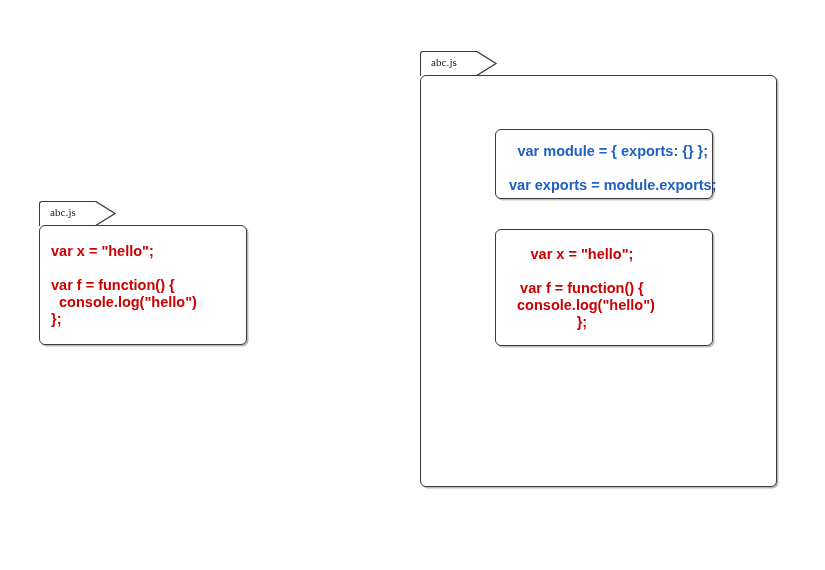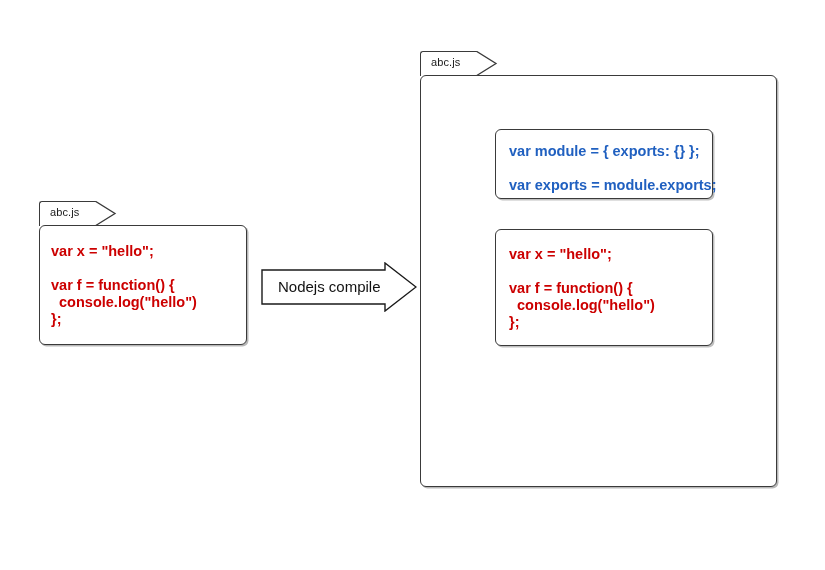--- a/index.html
+++ b/index.html
@@ -29,20 +29,21 @@
     border-radius: 6px;
     box-shadow: 1.5px 1.5px 0 rgba(0,0,0,0.28);
   }
   .inner-box {
     position: absolute;
     box-sizing: border-box;
     background: #ffffff;
     border: 1.3px solid #3a3a3a;
     border-radius: 6px;
     box-shadow: 1.5px 1.5px 0 rgba(0,0,0,0.25);
+    text-align: center;
   }
 
   
   .file-tab {
     position: absolute;
     box-sizing: border-box;
     height: 25px;
     background: #ffffff;
     border: 1.3px solid #3a3a3a;
     border-bottom: none;
@@ -58,20 +59,21 @@
     overflow: visible;
   }
   .file-tab .tab-label {
     position: absolute;
     left: 10px;
     top: 4px;
     font-size: 11px;
     color: #1a1a1a;
     letter-spacing: 0.1px;
     white-space: nowrap;
+    font-family: Liberation Serif, serif;
   }
 
   
   .code {
     position: absolute;
     font-family: "Liberation Sans", sans-serif;
     font-weight: bold;
     font-size: 14.5px;
     line-height: 17px;
     white-space: pre;
@@ -107,26 +109,20 @@
   </div>
 
   <div class="box" style="left:39px; top:225px; width:208px; height:120px;">
     <div class="code red" style="left:11px; top:17px;">var x = "hello";
 
 var f = function() {
   console.log("hello")
 };</div>
   </div>
 
-  <div class="arrow-wrap" style="left:261px; top:262px; width:156px; height:50px;">
-    <svg width="156" height="50" viewBox="0 0 156 50">
-      <path d="M1 8 L124 8 L124 1 L155 25 L124 49 L124 42 L1 42 Z" fill="#ffffff" stroke="#1a1a1a" stroke-width="1.4" stroke-linejoin="miter"></path>
-    </svg>
-    <span class="arrow-label" style="left:17px; top:16px;">Nodejs compile</span>
-  </div>
 
   <div class="file-tab" style="left:420px; top:51px; width:57px;">
     <span class="tab-label">abc.js</span>
     <span class="tab-point">
       <svg width="24" height="27" viewBox="0 0 24 27">
         <path d="M0 0 L20 12.5 L0 25" fill="#ffffff" stroke="#3a3a3a" stroke-width="1.3" stroke-linejoin="miter"></path>
       </svg>
     </span>
   </div>
 

